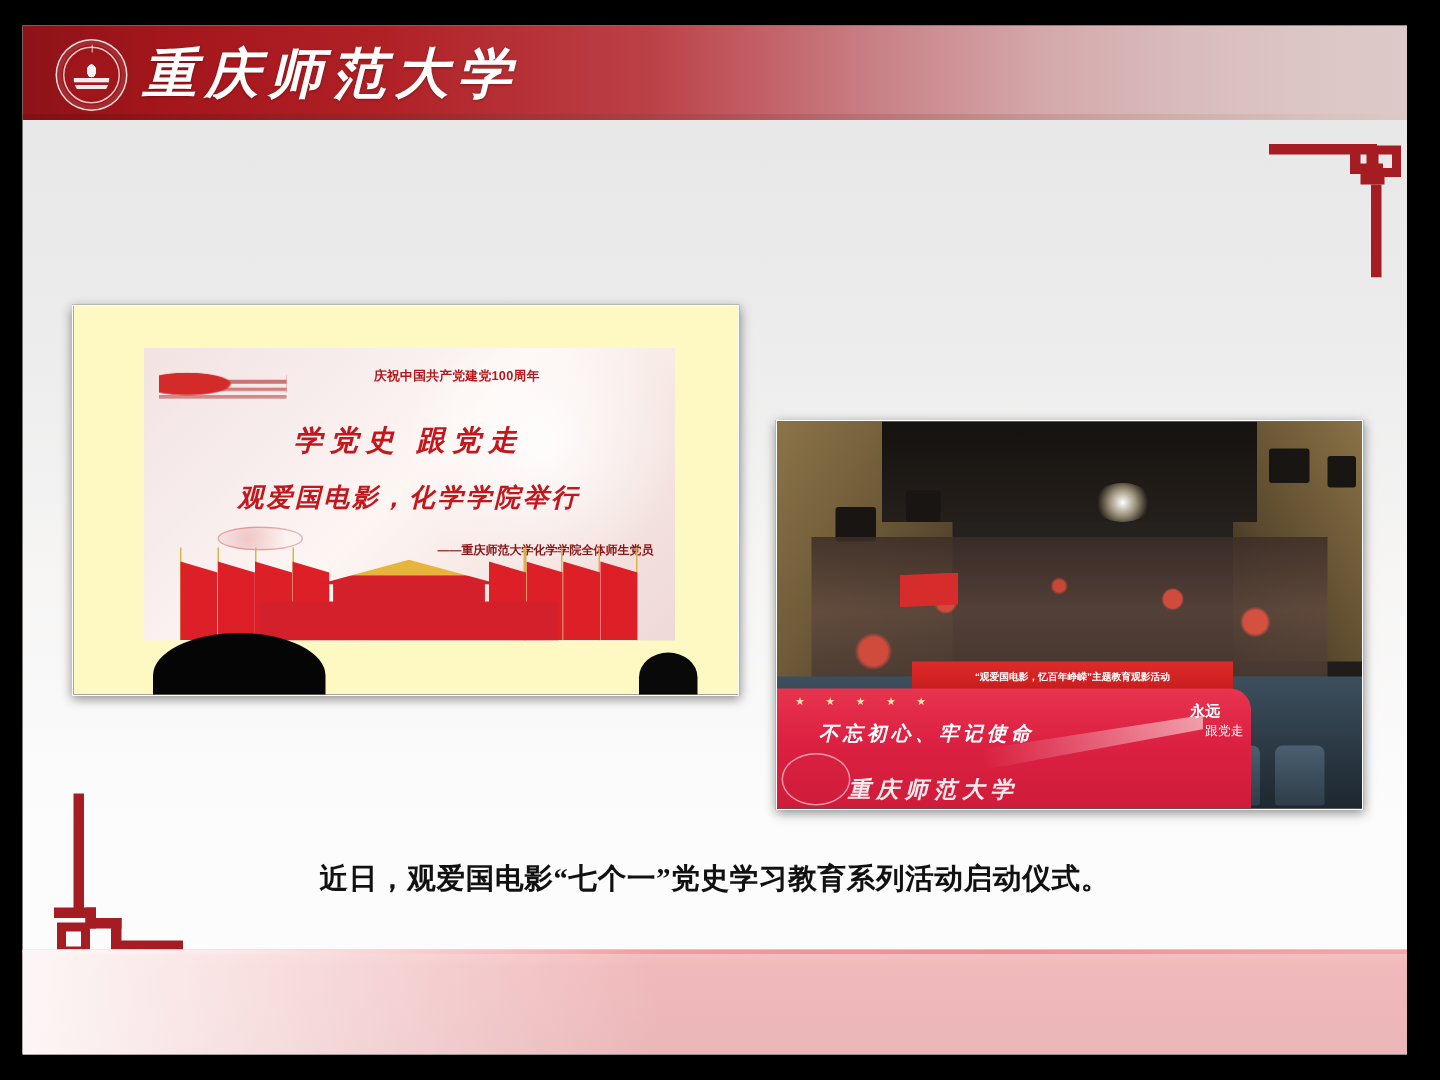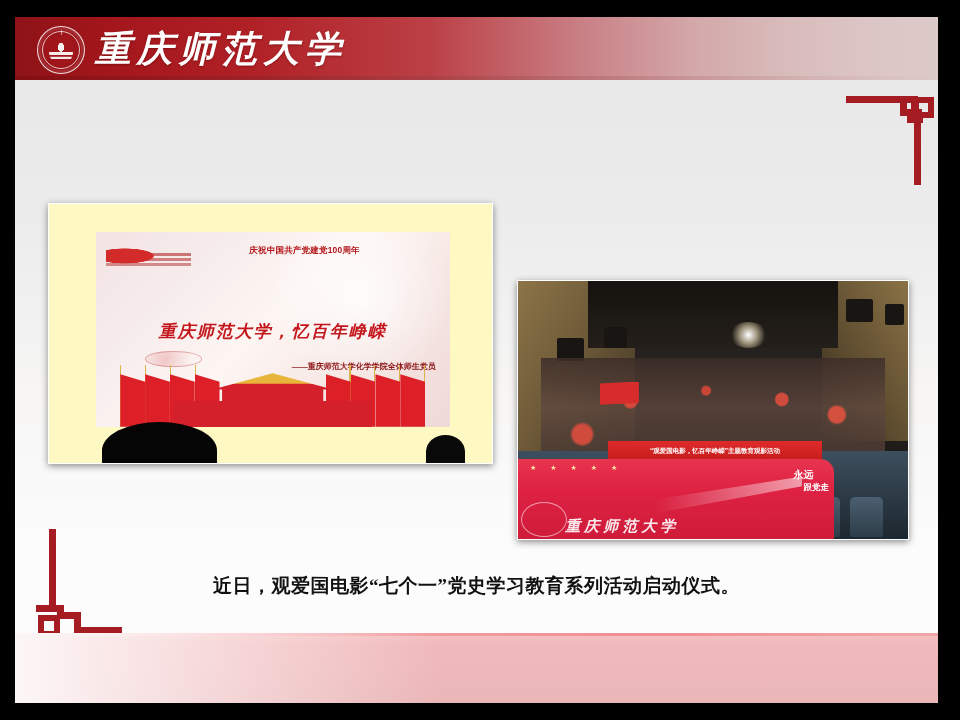--- a/index.html
+++ b/index.html
@@ -197,21 +197,21 @@
     color:rgba(255,255,255,.9);font-size:15px;font-weight:700;font-style:italic;letter-spacing:4px;
     font-family:"Liberation Serif","DejaVu Serif",serif;white-space:nowrap;
   }
   .banner-big .bt3{
     position:absolute;right:4%;top:14%;width:11%;
     color:#fff;font-size:10px;font-weight:700;line-height:1.05;text-align:center;
     font-family:"Liberation Serif","DejaVu Serif",serif;
   }
   .banner-big .bt4{
     position:absolute;right:1%;top:30%;width:9%;
-    color:#fff;font-size:8.5px;font-weight:700;line-height:1.05;text-align:center;
+    color:#fff;font-size:8.5px;font-weight:400;line-height:1.05;text-align:center;
     font-family:"Liberation Serif","DejaVu Serif",serif;
   }
   
   .caption{
     position:absolute;left:0;top:556px;width:923px;text-align:center;
     color:#111111;font-size:19px;font-weight:700;letter-spacing:.5px;
     font-family:"Liberation Serif","DejaVu Serif",serif;
   }
   .bottom-band{
     position:absolute;left:0;bottom:0;width:923px;height:70px;
@@ -255,21 +255,22 @@
       </svg>
     </div>
 
 
     <div class="photo photo-screen">
       <div class="hall">
         <div class="proj">
           <div class="glow"></div>
           <div class="badge"></div>
           <div class="ptop">庆祝中国共产党建党100周年</div>
-          <div class="pl2">重庆师范大学，忆百年峥嵘</div>
+          <div class="pl1">学党史  跟党走</div>
+          <div class="pl2">观爱国电影，化学学院举行</div>
           <div class="cloud"></div>
           <div class="psign">——重庆师范大学化学学院全体师生党员</div>
 
           <div class="flagpole" style="left:7%"></div>
             <div class="flag" style="left:7%"></div>
           <div class="flagpole" style="left:14%"></div>
             <div class="flag" style="left:14%"></div>
           <div class="flagpole" style="left:21%"></div>
             <div class="flag" style="left:21%"></div>
           <div class="flagpole" style="left:28%"></div>
@@ -311,20 +312,21 @@
           <div class="seat" style="left:52%"></div>
           <div class="seat" style="left:62%"></div>
           <div class="seat" style="left:74%;height:46%"></div>
           <div class="seat" style="left:85%;height:46%"></div>
         </div>
         <div class="banner-small">“观爱国电影，忆百年峥嵘”主题教育观影活动</div>
         <div class="banner-big">
           <div class="swoosh"></div>
           <div class="stars">★ ★ ★ ★ ★</div>
           <div class="bseal"></div>
+          <div class="bt1">不忘初心、牢记使命</div>
           <div class="bt2">重庆师范大学</div>
           <div class="bt3">永远</div>
           <div class="bt4">跟党走</div>
         </div>
       </div>
     </div>
 
     <div class="caption">近日，观爱国电影“七个一”党史学习教育系列活动启动仪式。</div>
 
     <div class="ornament orn-bl">

